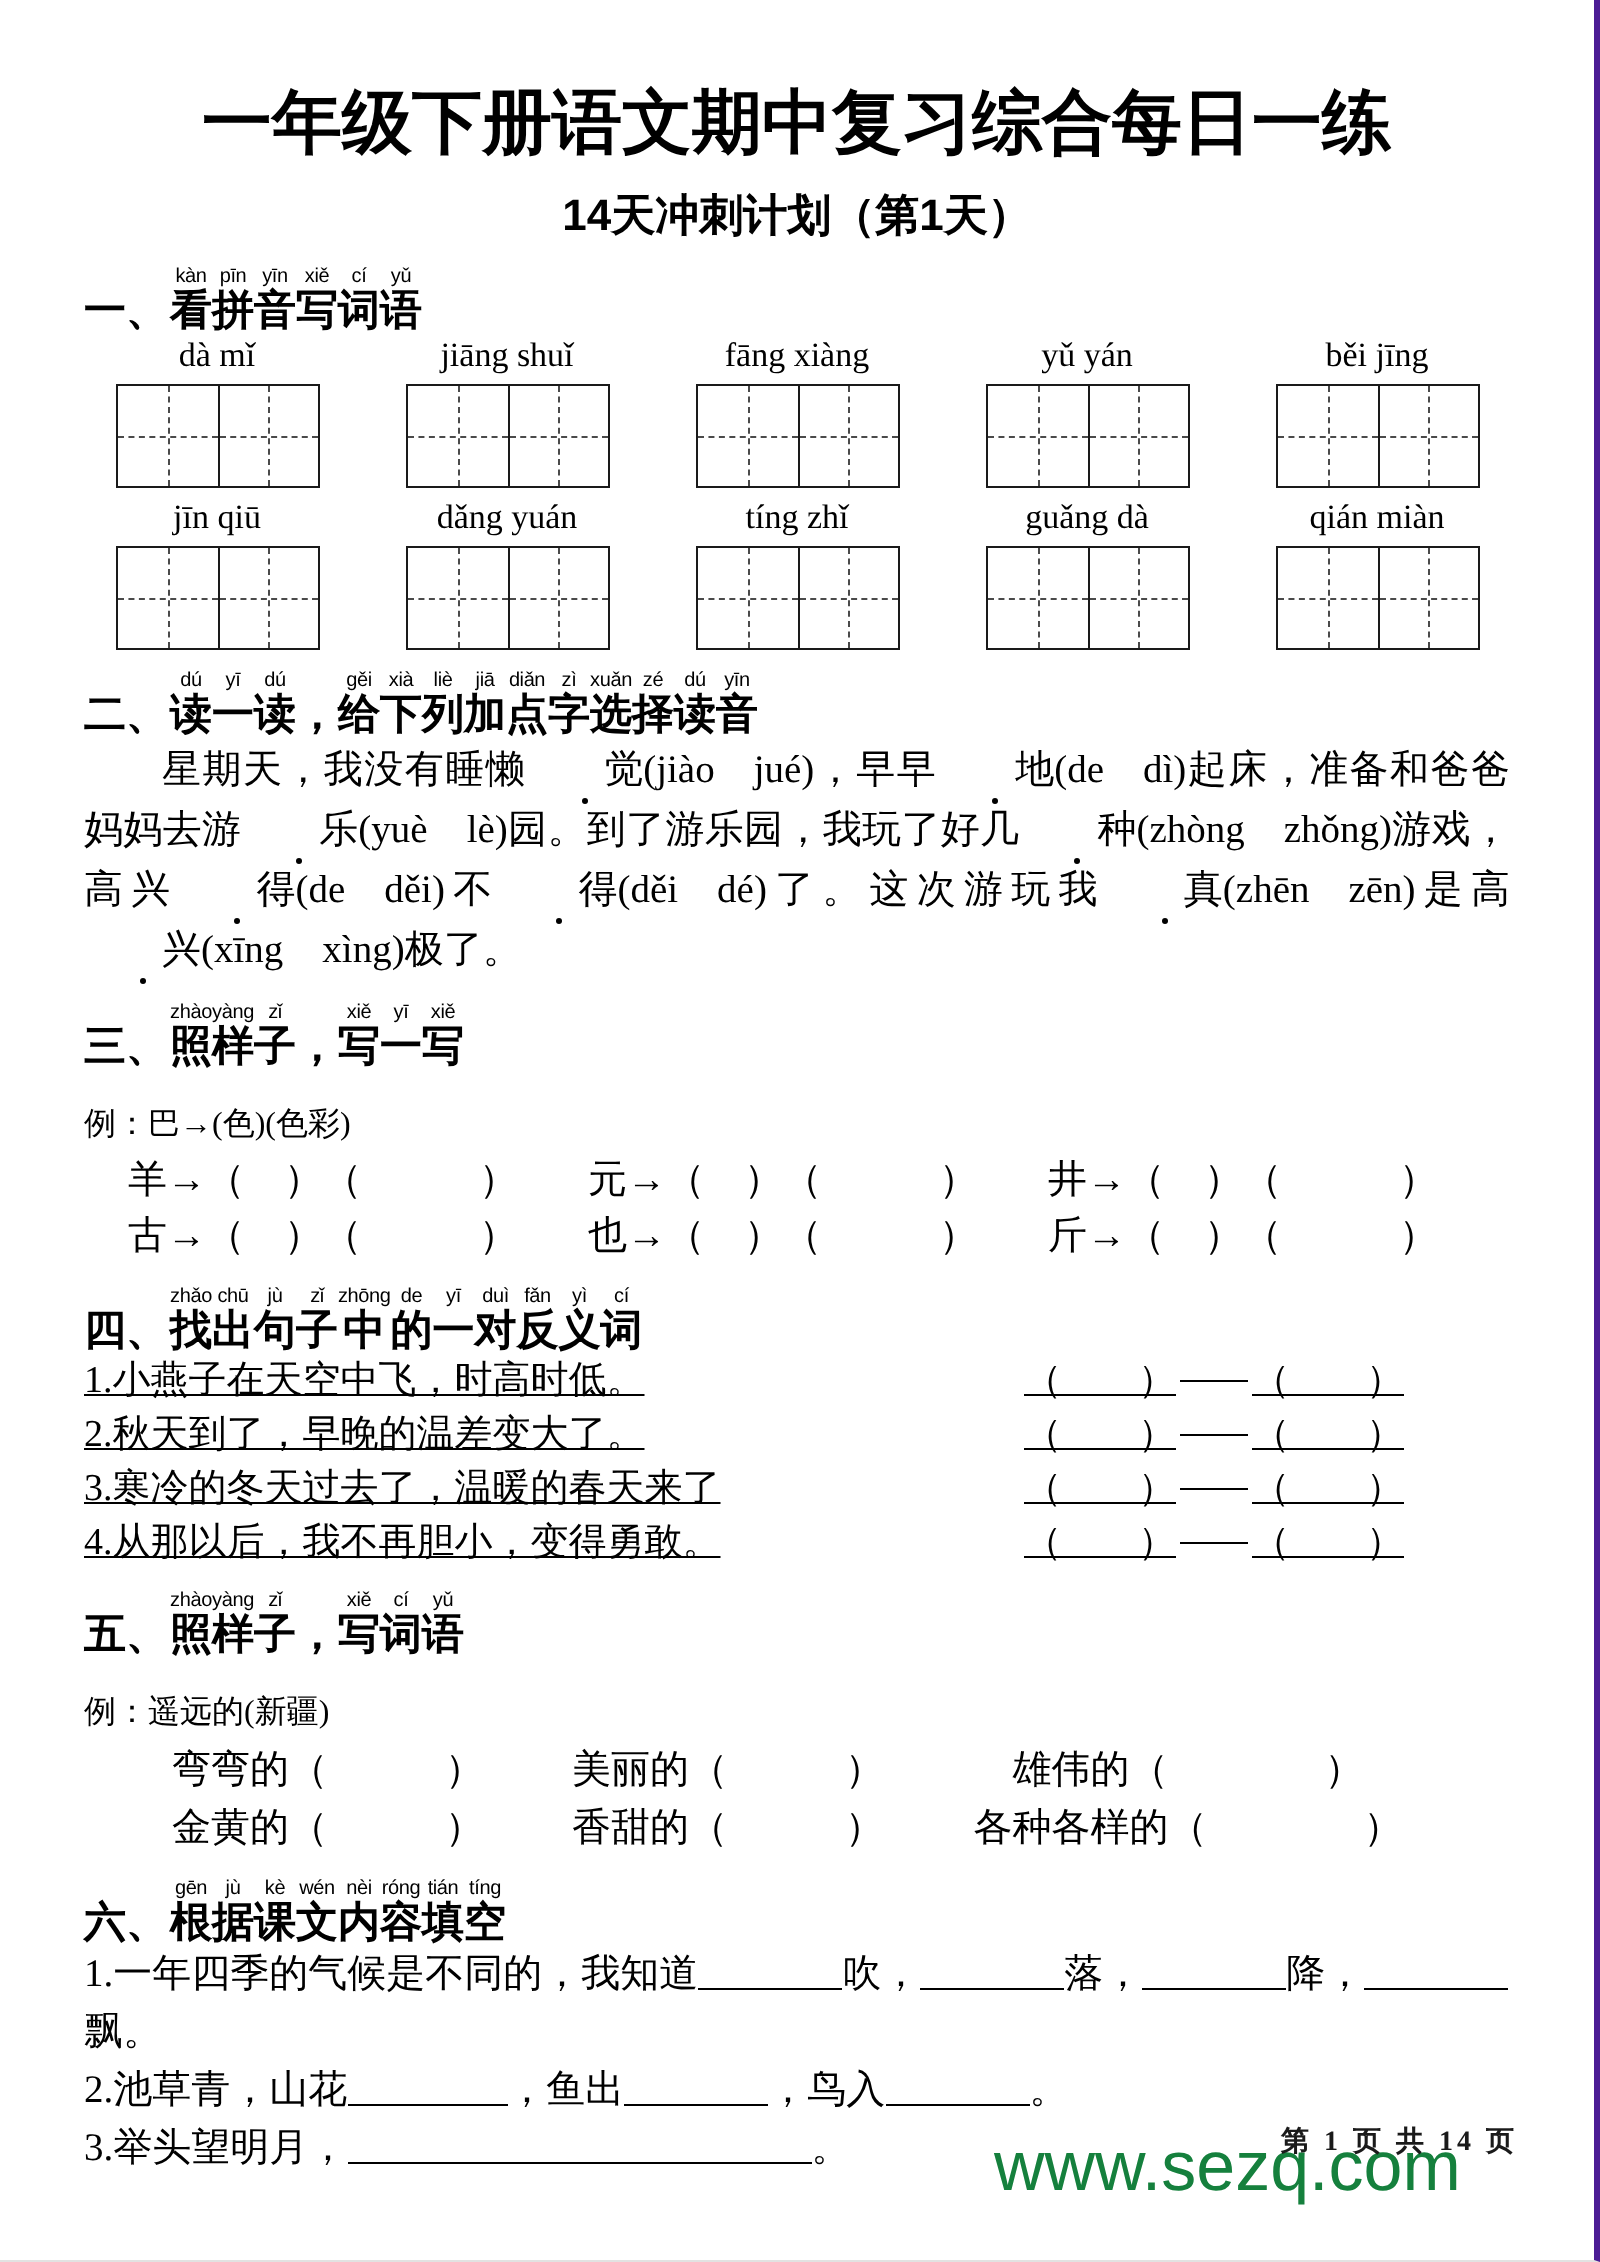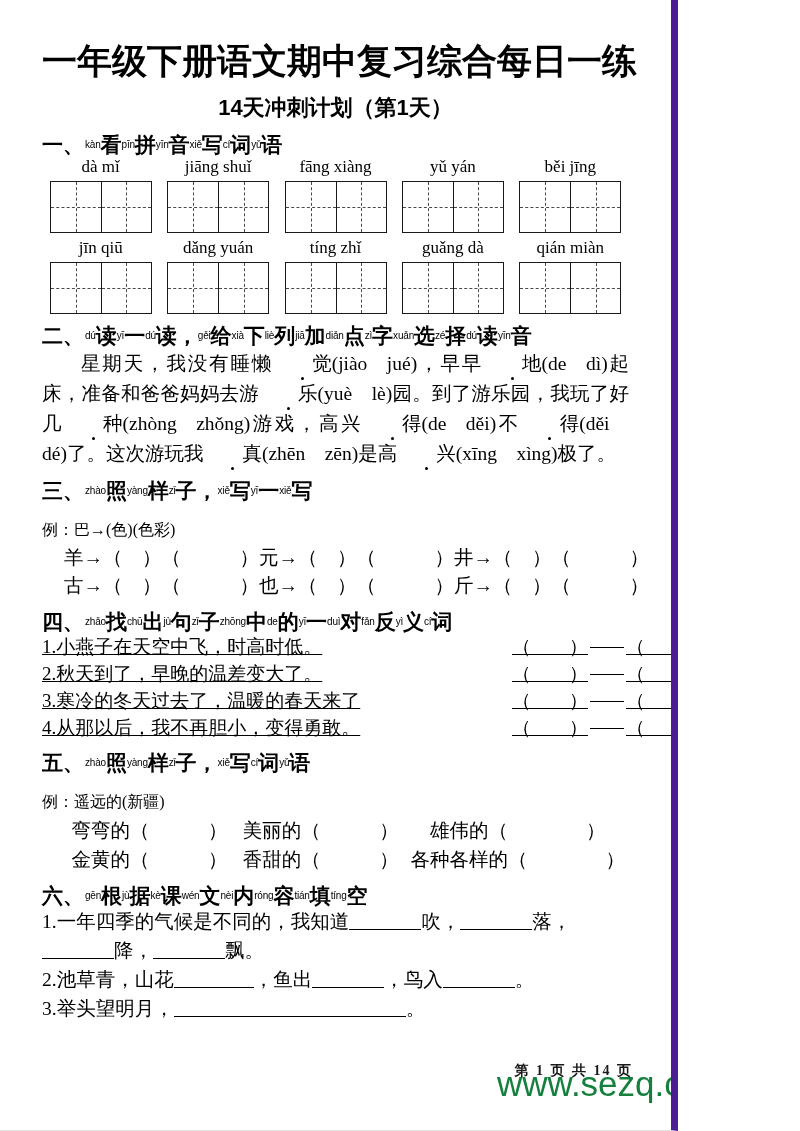--- a/index.html
+++ b/index.html
@@ -6,24 +6,24 @@
     margin: 0;
     padding: 0;
     background: #ffffff;
   }
   body {
     font-family: "Liberation Serif", "DejaVu Serif", serif;
     color: #000000;
   }
   #page {
     position: relative;
-    width: 678px;
+    width: 800px;
     height: 1131px;
     background: #ffffff;
-    border-right: 7px solid #4c1d95;
+    border-right: 3px solid #4c1d95;
     border-bottom: 1px solid #e2e2e2;
     box-sizing: border-box;
     overflow: hidden;
   }
   .inner {
     position: relative;
     padding: 0 42px;
   }
 
   
@@ -51,21 +51,21 @@
     font-size: 21px;
     display: flex;
     align-items: flex-end;
     margin-top: 10px;
     line-height: 1.05;
   }
   .sec-num { margin-right: 1px; }
   .ruby-group { display: inline-flex; align-items: flex-end; }
   .ruby {
     display: inline-flex;
-    flex-direction: row;
+    flex-direction: column;
     align-items: center;
     justify-content: flex-end;
   }
   .ruby .py {
     font-family: "Liberation Sans", "DejaVu Sans", sans-serif;
     font-weight: normal;
     font-size: 10px;
     line-height: 11px;
     letter-spacing: -0.2px;
     white-space: nowrap;

